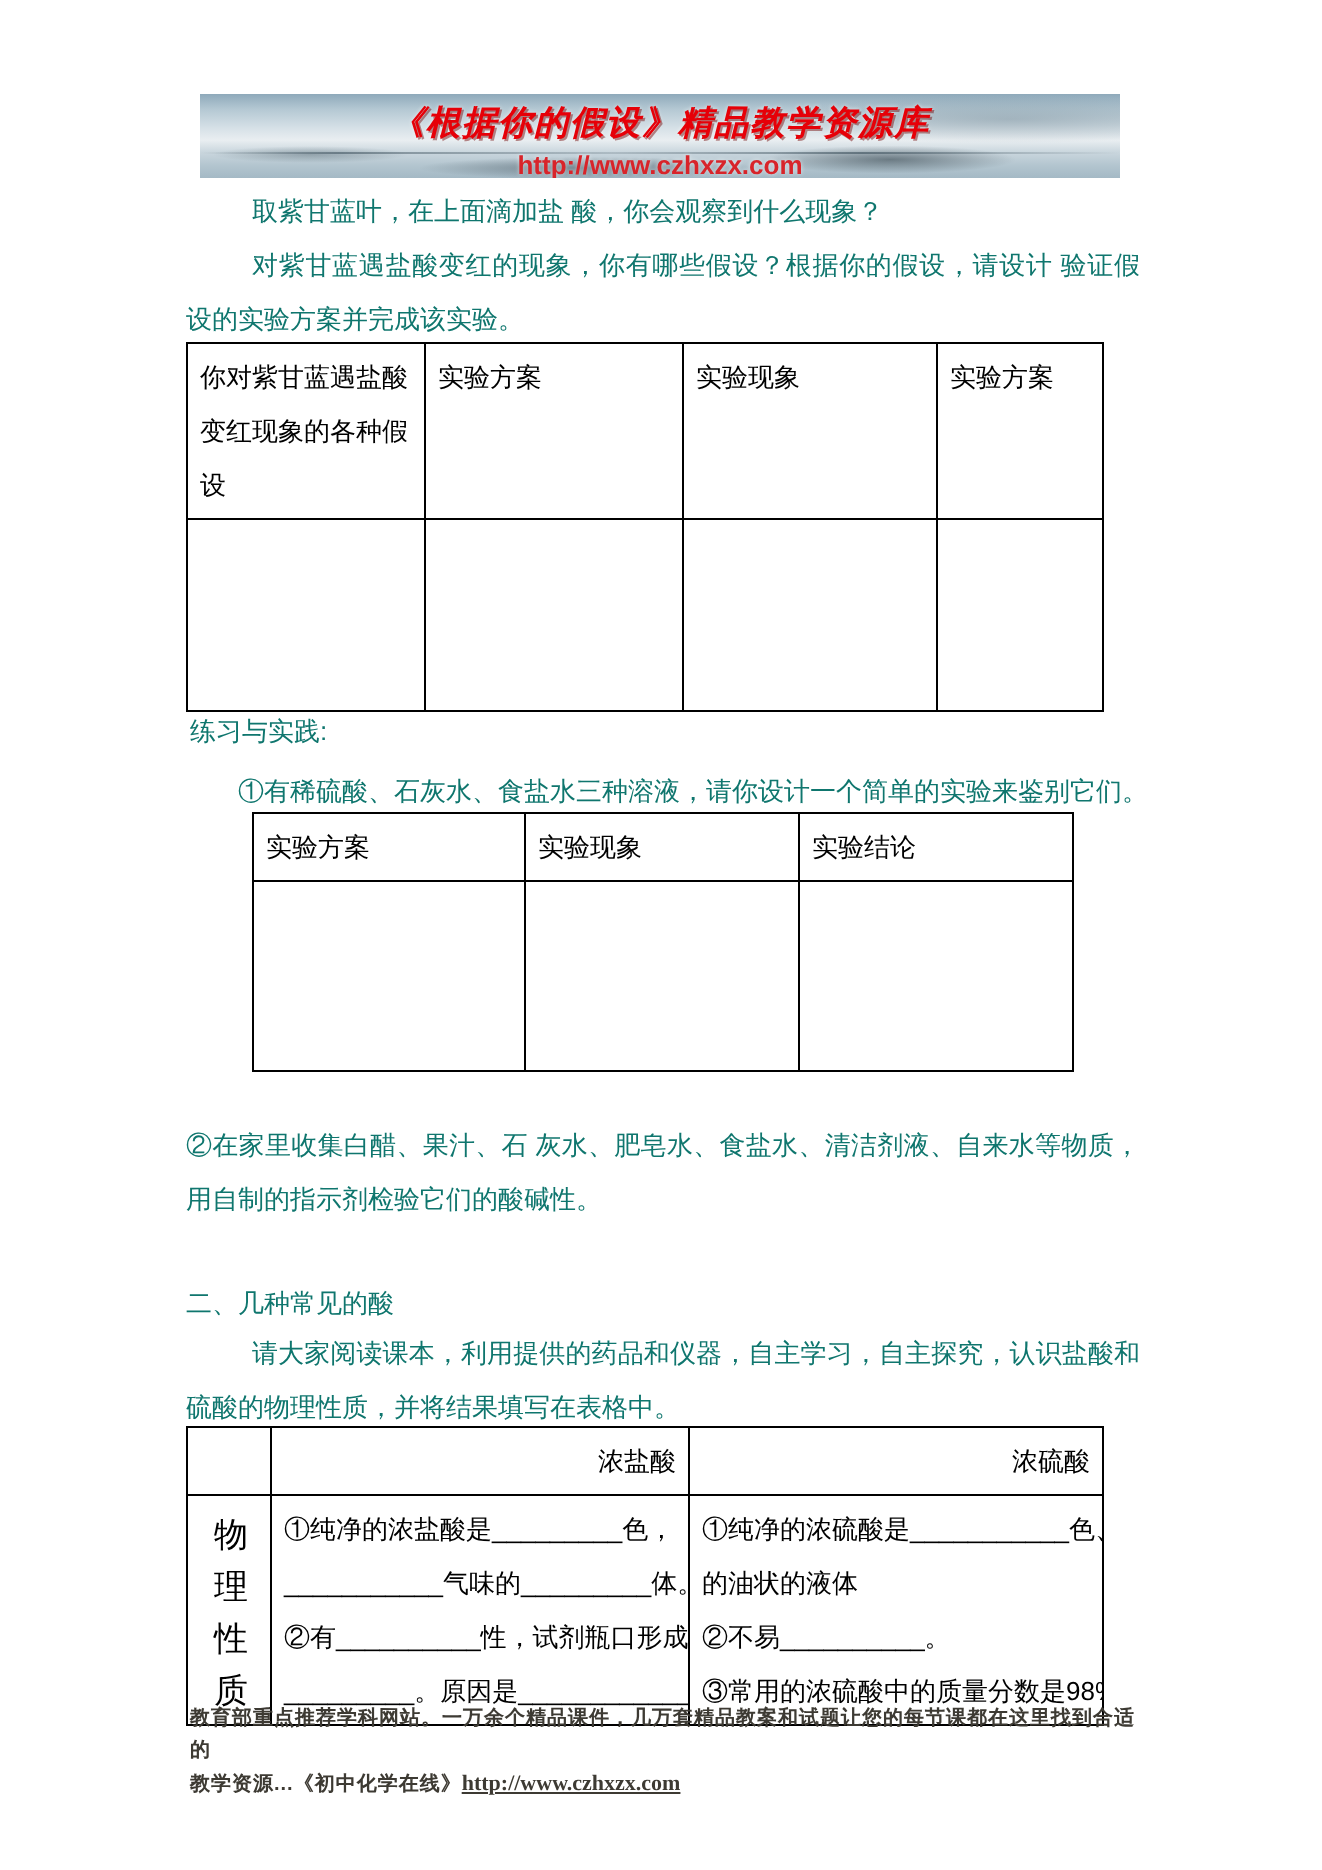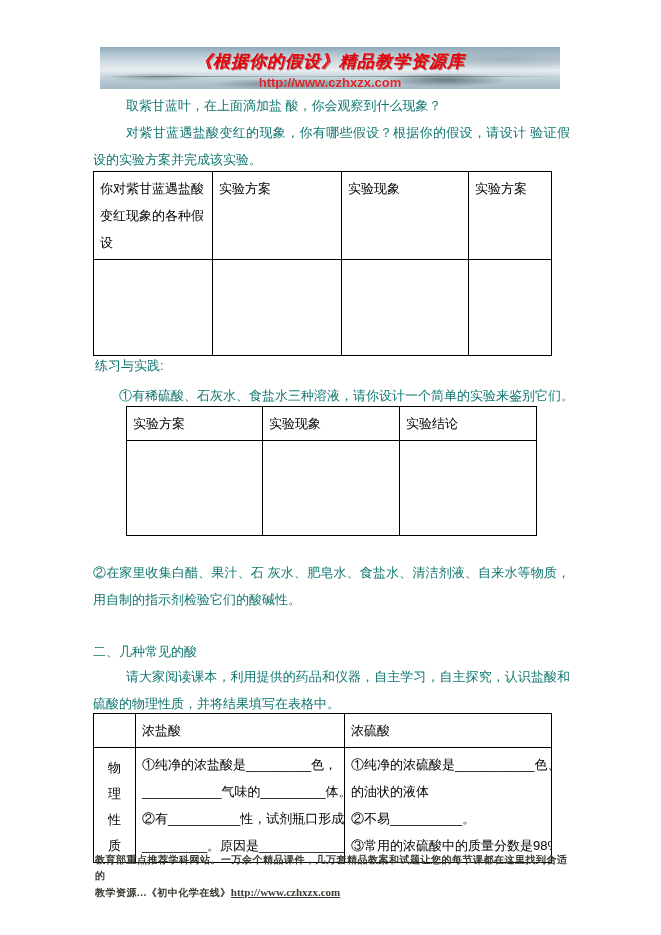--- a/index.html
+++ b/index.html
@@ -76,29 +76,29 @@
   table.tbl td {
     border: 1px solid #000;
     vertical-align: top;
     padding: 3px 6px;
     font-size: 13px;
     line-height: 27px;
     overflow: hidden;
     margin-left: 46px;
   }
   .t3 td { line-height: 26px; font-size: 12.5px; }
-  .center { text-align: left; font-family: Liberation Serif, serif; }
+  .center { text-align: right; font-family: Liberation Serif, serif; }
   .cell-line { white-space: nowrap; }
   .vlabel {
     width: 15px;
     margin: 4px auto 0 auto;
     word-break: break-all;
     line-height: 26px;
     text-align: center;
-    font-size: 13px;
+    font-size: 17px;
   }
 
   
   .footer {
     position: absolute;
     left: 95px; top: 852px;
     width: 480px;
     font-size: 10px;
     font-weight: bold;
     line-height: 16px;

